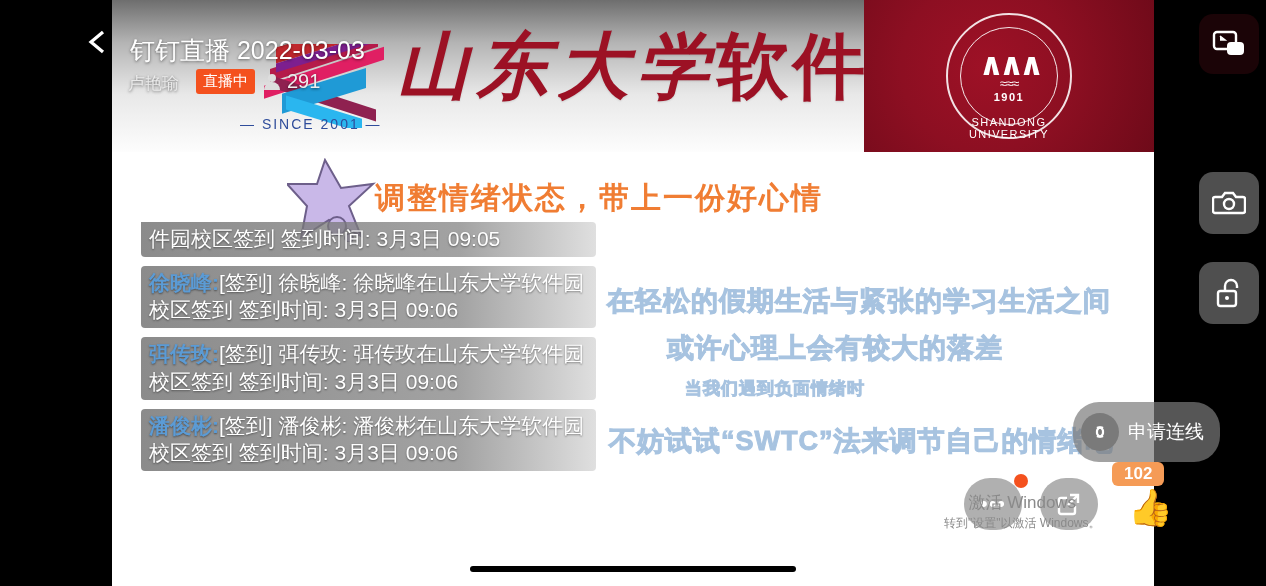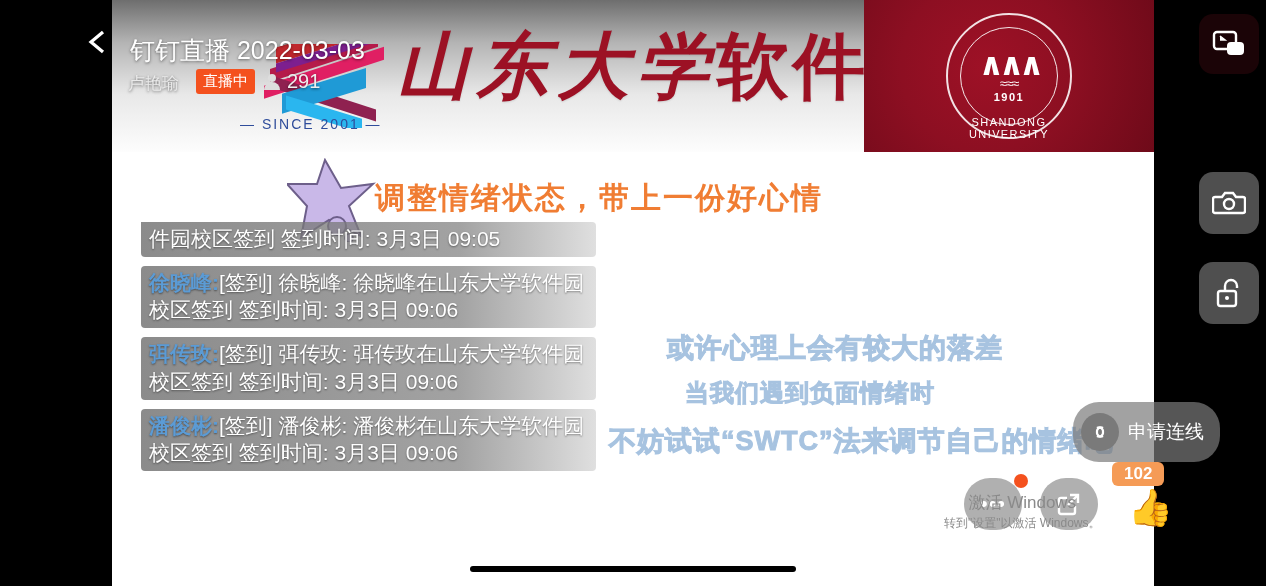--- a/index.html
+++ b/index.html
@@ -36,21 +36,21 @@
 
   
   .slide-body{position:absolute;left:0;top:152px;width:1042px;height:434px;background:#fff;}
   .star{position:absolute;left:175px;top:158px;width:92px;height:84px;color:#c9b8e8;}
   .slide-heading{position:absolute;left:263px;top:178px;font-size:30px;color:#f07d33;
                  font-weight:bold;letter-spacing:2px;white-space:nowrap;}
   .slide-line{position:absolute;color:#a7c3e0;font-weight:bold;white-space:nowrap;
               -webkit-text-stroke:1px #a7c3e0;}
   .sl1{left:495px;top:283px;font-size:27px;letter-spacing:1px;}
   .sl2{left:547px;top:330px;font-size:27px;letter-spacing:1px;margin-left:8px;}
-  .sl3{left:573px;top:377px;font-size:24px;letter-spacing:1px;}
+  .sl3{left:573px;top:377px;font-size:17px;letter-spacing:1px;}
   .sl4{left:497px;top:423px;font-size:27px;letter-spacing:1px;}
 
   
   #chat{position:absolute;left:100px;top:222px;width:455px;margin-left:41px;}
   .msg{background:linear-gradient(90deg,rgba(110,110,110,.80) 0%,rgba(130,130,130,.74) 70%,rgba(150,150,150,.30) 100%);
        border-radius:4px;padding:3px 8px 4px 8px;margin-bottom:9px;
        font-size:21px;line-height:1.32;color:#fff;text-shadow:0 1px 2px rgba(0,0,0,.45);}
   .msg .who{color:#5b9bd5;font-weight:bold;}
   .msg.clipped{margin-top:0;border-radius:0 4px 4px 4px;}
 
@@ -163,20 +163,21 @@
     <div class="star">
       <svg width="92" height="84" viewBox="0 0 92 84">
         <polygon points="38,2 54,30 86,26 62,48 74,78 42,62 14,80 20,48 0,26 30,26" fill="#c9b8e8" stroke="#6d5f8a" stroke-width="2"></polygon>
         <circle cx="50" cy="68" r="9" fill="#c9b8e8" stroke="#6d5f8a" stroke-width="2"></circle>
         <circle cx="62" cy="80" r="4" fill="#c9b8e8" stroke="#6d5f8a" stroke-width="1.6"></circle>
       </svg>
     </div>
 
     <div class="slide-heading">调整情绪状态，带上一份好心情</div>
 
+    <div class="slide-line sl1">在轻松的假期生活与紧张的学习生活之间</div>
     <div class="slide-line sl2">或许心理上会有较大的落差</div>
     <div class="slide-line sl3">当我们遇到负面情绪时</div>
     <div class="slide-line sl4">不妨试试“SWTC”法来调节自己的情绪吧</div>
 
     <div id="bottom-strip"></div>
   </div>
 
   <div id="header">
     <div id="back">
       <svg viewBox="0 0 28 28">

